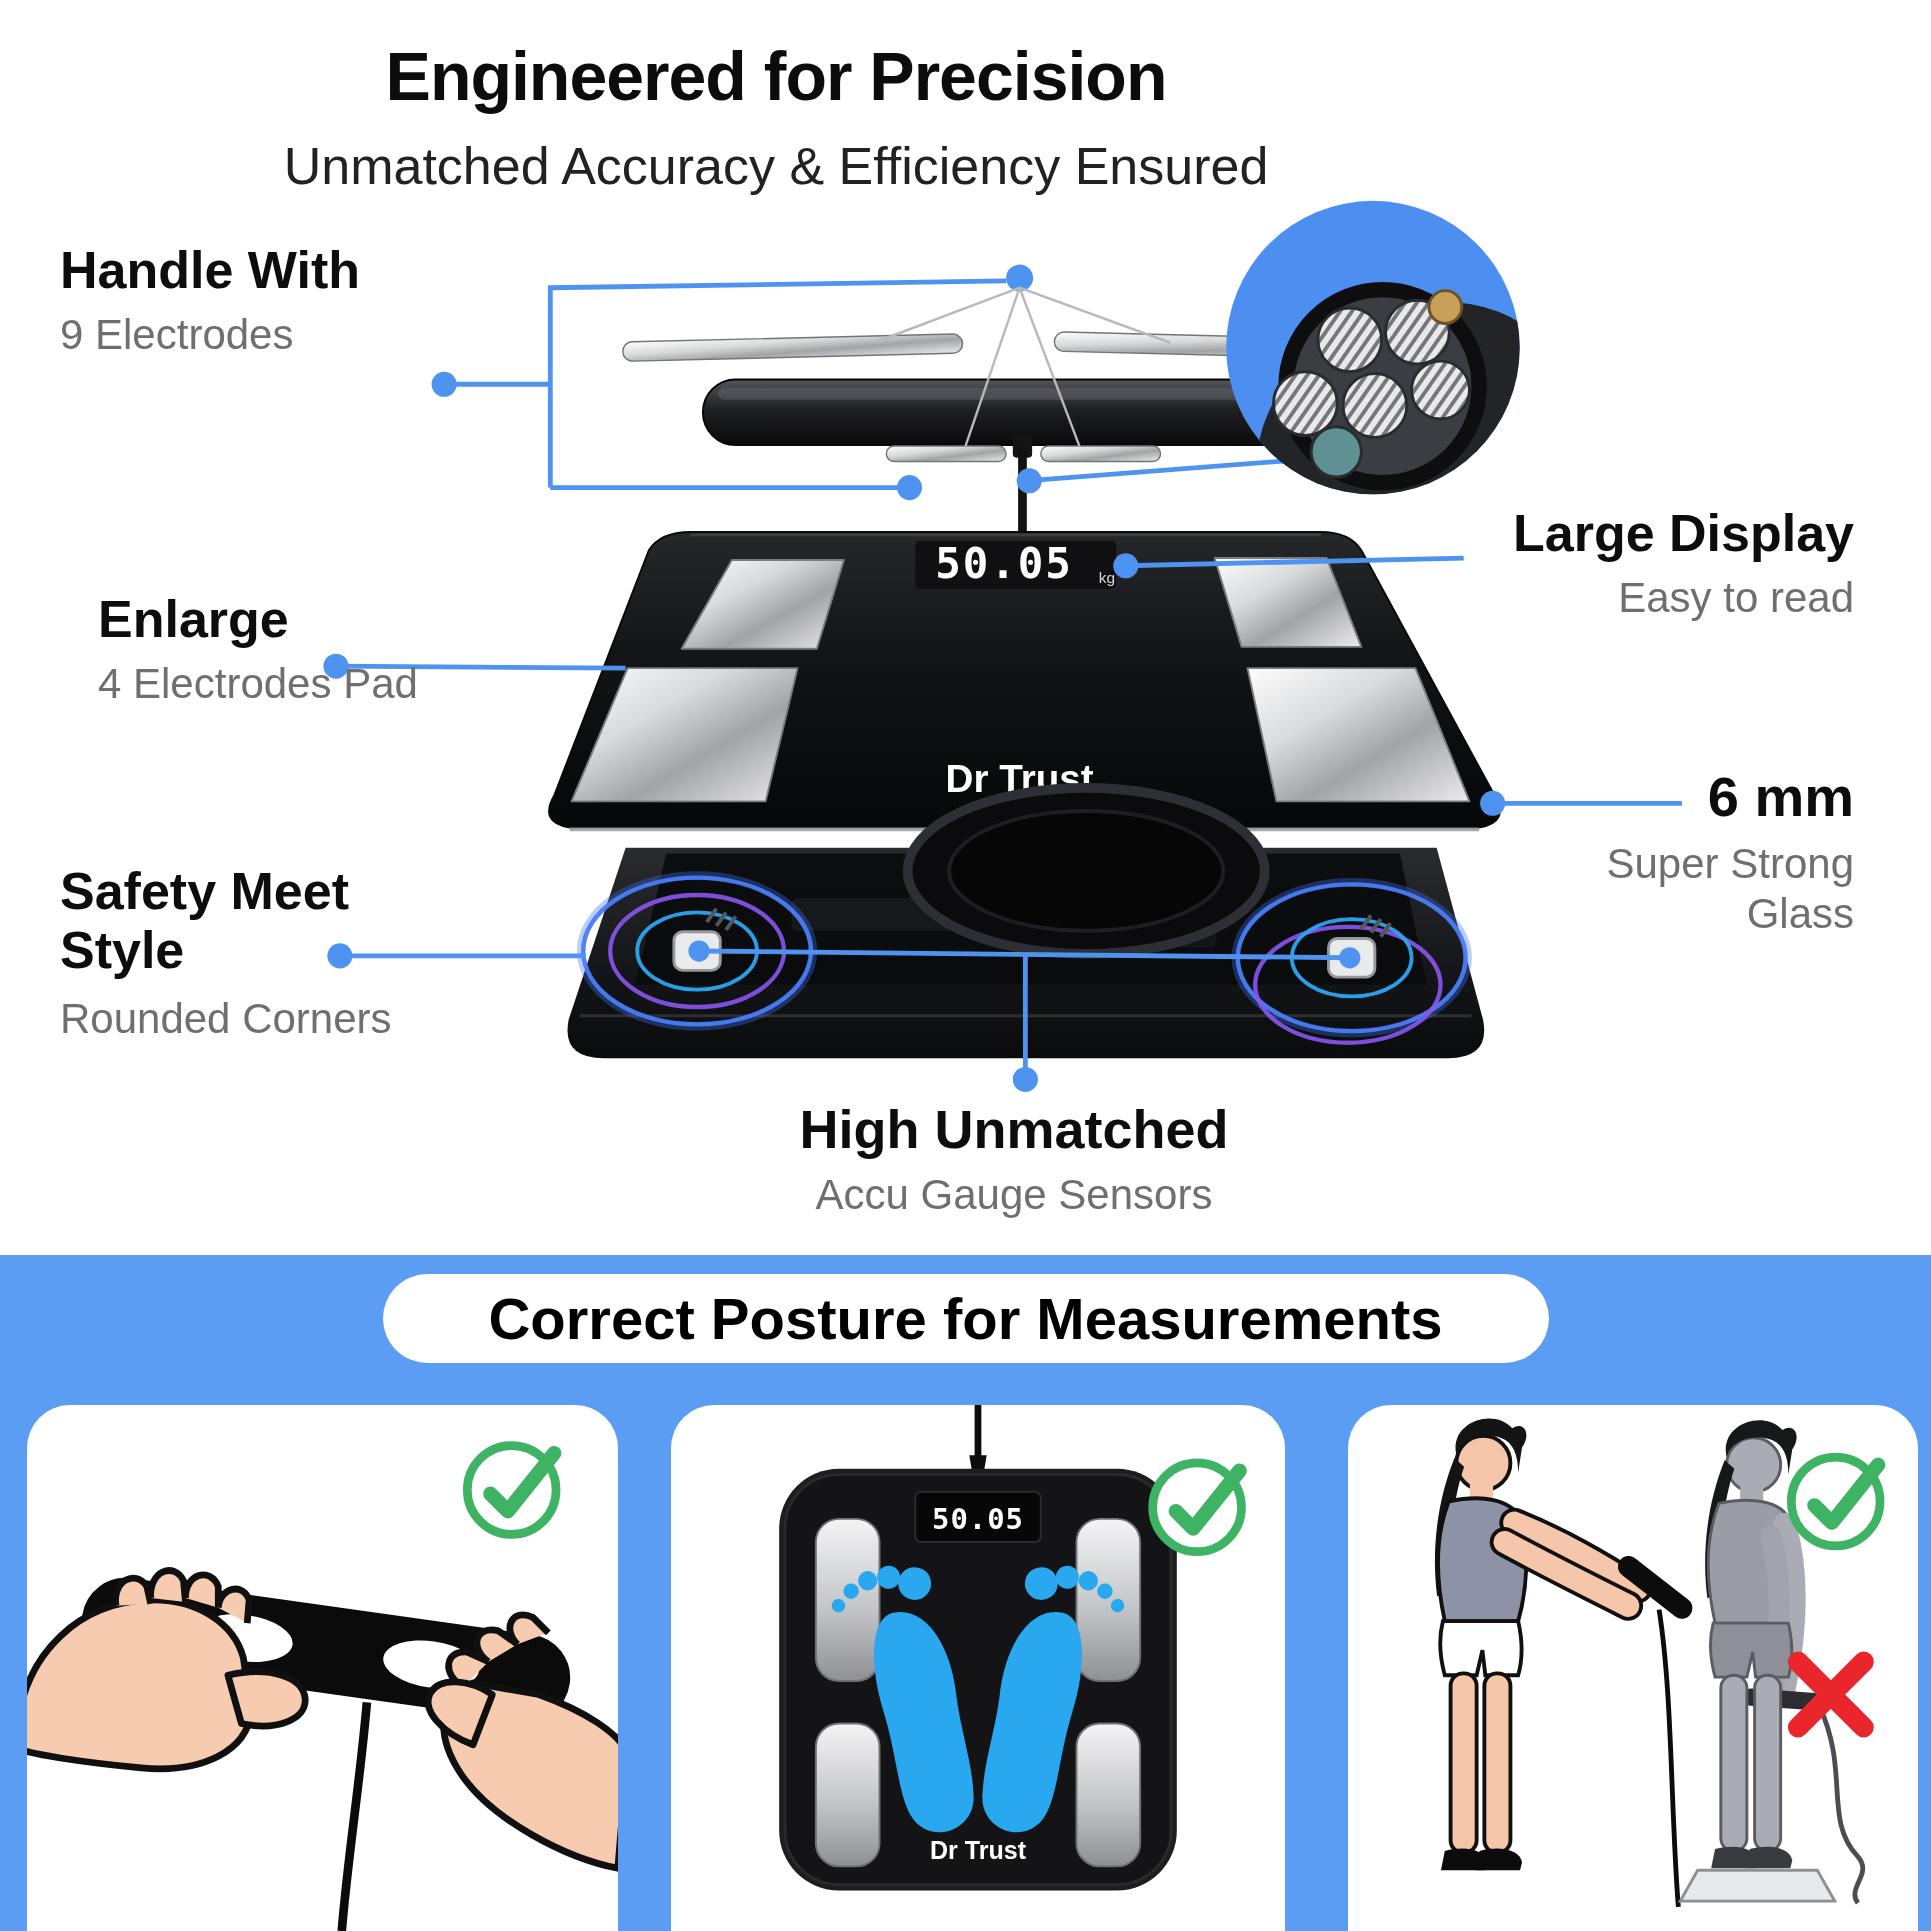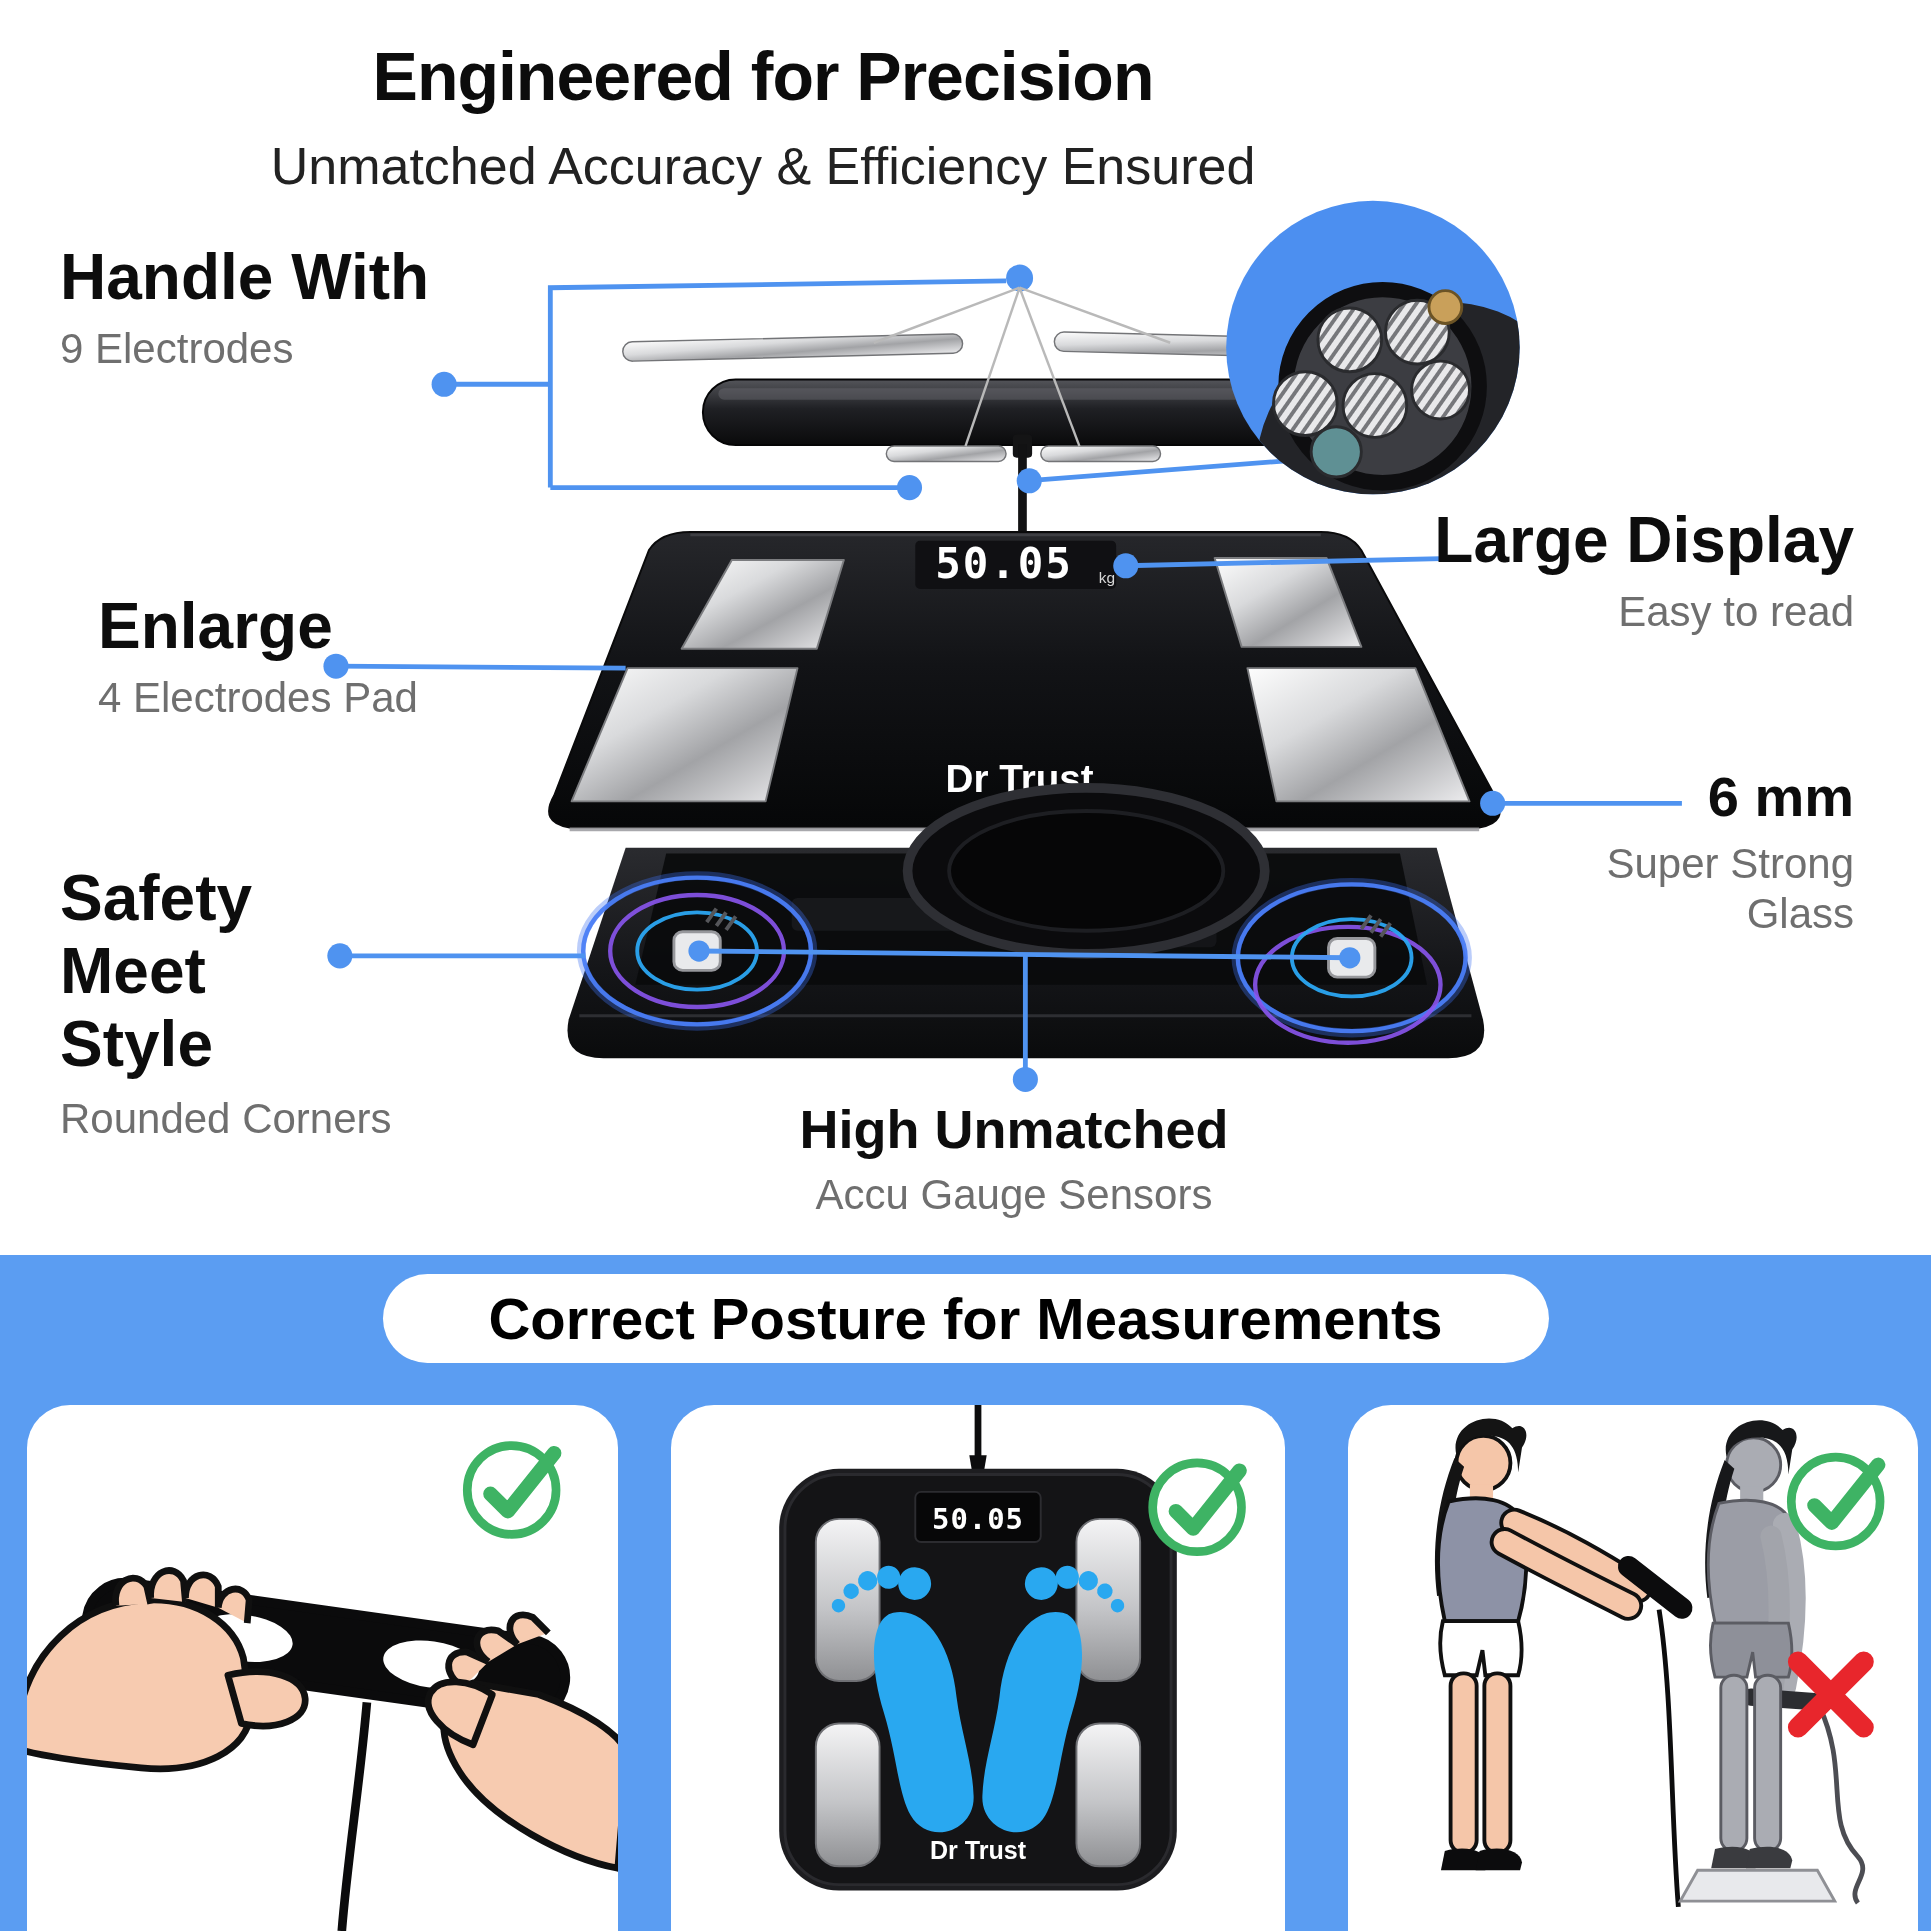--- a/index.html
+++ b/index.html
@@ -1,27 +1,27 @@
 <!DOCTYPE html>
 <html><head>
 <meta charset="utf-8">
 <style>
   html,body{margin:0;padding:0;background:#fff;}
   .page{position:relative;width:1931px;height:1931px;background:#fff;overflow:hidden;
         font-family:"Liberation Sans",sans-serif;color:#111;}
   svg{display:block;}
 
   
-  .hdr{position:absolute;top:37px;left:0;width:1526px;text-align:center;z-index:5;}
+  .hdr{position:absolute;top:37px;left:0;width:1526px;text-align:center;z-index:5;padding-left:13px;}
   .hdr h1{margin:0;font-size:68px;font-weight:800;color:#0c0c0c;letter-spacing:-1px;}
   .hdr p{margin:21px 0 0;font-size:52px;font-weight:400;color:#222;}
 
   
   .co{position:absolute;z-index:5;}
-  .co .t{font-size:64px;font-weight:800;color:#0d0d0d;line-height:1.14;white-space:pre-line;}
+  .co .t{font-size:52px;font-weight:800;color:#0d0d0d;line-height:1.14;white-space:pre-line;}
   .co .s{font-size:42px;color:#6f6f6f;margin-top:9.7px;line-height:1.2;white-space:pre-line;}
   .co-handle{left:60px;top:241px;width:415px;}
   .co-enlarge{left:60px;top:590px;width:415px;margin-left:38px;}
   .co-safety{left:60px;top:862px;width:348px;}
   .co-safety .s{margin-top:13.5px;}
   .co-display{right:77px;top:504px;width:599px;text-align:right;}
   .co-6mm{right:77px;top:765px;width:541px;text-align:right;}
   .co-6mm .t{font-size:56px;}
   .co-precision{left:676px;top:1099px;width:676px;text-align:center;}
   .co-precision .t{font-size:54px;}

